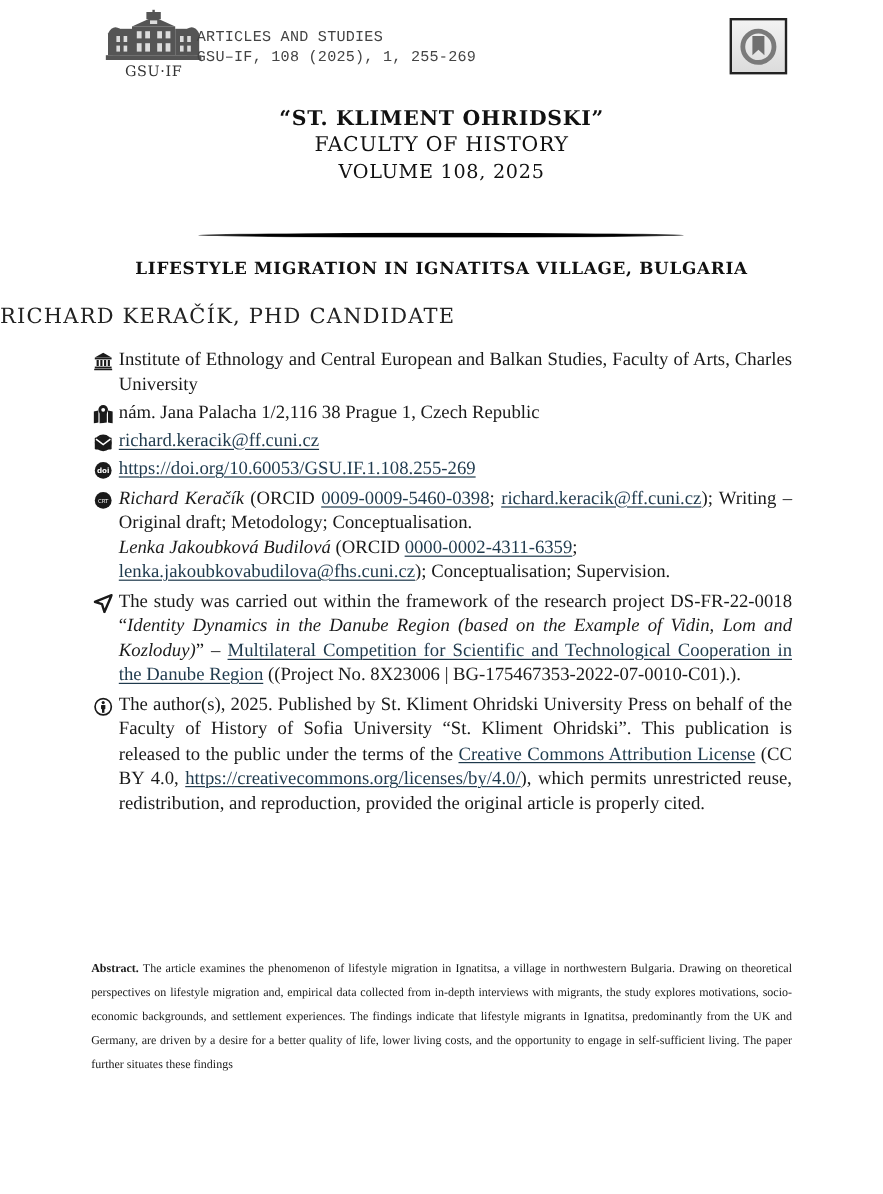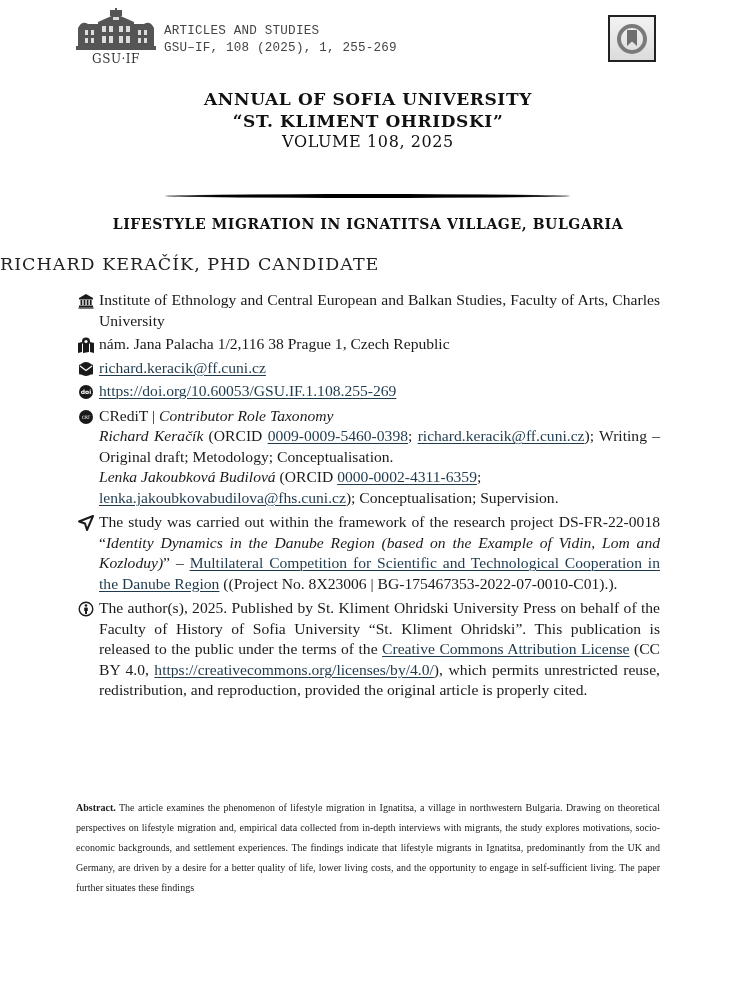--- a/index.html
+++ b/index.html
@@ -4,21 +4,21 @@
 <style>
   html, body { margin: 0; padding: 0; background: #ffffff; }
   body {
     width: 736px; height: 995px; position: relative; overflow: hidden;
     font-family: "Liberation Serif", "DejaVu Serif", serif;
     color: #1a1a1a;
   }
   a, .link { color: #1f3a4d; text-decoration: underline; text-underline-offset: 2px; text-decoration-thickness: 1px; }
 
   
-  .logo { position: absolute; left: 76px; top: 8px; width: 80px; height: 58px; }
+  .logo { position: absolute; left: 88px; top: 8px; width: 80px; height: 58px; }
   .logo svg { display: block; }
   .logo-text { position: absolute; left: 0; width: 80px; top: 44px; text-align: center;
     font-family: "DejaVu Serif", serif; font-size: 12px; letter-spacing: 0.5px; color: #333; }
   .series { position: absolute; left: 164px; top: 23px; font-family: Liberation Mono, monospace;
     font-size: 12.6px; line-height: 17px; color: #444; letter-spacing: 0.2px; }
   .bookmark-btn { position: absolute; left: 608px; top: 15px; width: 48px; height: 47px;
     border: 2px solid #222; box-sizing: border-box;
     background: linear-gradient(#f2f2f2, #dcdcdc); display: flex; align-items: center; justify-content: center; cursor: pointer; }
 
   .journal { position: absolute; left: 0; width: 736px; top: 88px; text-align: center;
@@ -92,22 +92,22 @@
 </div>
 
 <div class="bookmark-btn">
   <svg width="34" height="34" viewBox="0 0 34 34">
     <circle cx="17" cy="17" r="13" fill="none" stroke="#7a7a7a" stroke-width="4"></circle>
     <path d="M12 8 L22 8 L22 24 L17 19.5 L12 24 Z" fill="#6f6f6f"></path>
   </svg>
 </div>
 
 <div class="journal">
-  <div class="j1">ANNUAL OF SOFIA UNIVERSITY</div>
   <div class="j2">“ST. KLIMENT OHRIDSKI”</div>
+  <div class="j3">FACULTY OF HISTORY</div>
   <div class="j4">VOLUME 108, 2025</div>
 </div>
 
 <div class="rule"></div>
 
 <div class="title">LIFESTYLE MIGRATION IN IGNATITSA VILLAGE, BULGARIA</div>
 <div class="author">RICHARD KERAČÍK, PHD CANDIDATE</div>
 
 <div class="meta">
 
@@ -160,23 +160,20 @@
     <a class="link" href="#">https://doi.org/10.60053/GSU.IF.1.108.255-269</a>
   </div>
 
 
   <div class="meta-row gap-m">
     <svg class="ic" viewBox="0 0 16 16">
       <circle cx="8" cy="8" r="7" fill="#1a1a1a"></circle>
       <text x="8" y="9.8" text-anchor="middle" font-family="DejaVu Sans, sans-serif" font-size="4.5" fill="#fff">CRT</text>
     </svg>
     <div>
-      <span>CRediT | </span><span class="ital">Contributor Role Taxonomy</span>
-    </div>
-    <div>
       <span class="ital">Richard Keračík</span><span> (ORCID </span><a class="link" href="#">0009-0009-5460-0398</a><span>; </span><a class="link" href="#">richard.keracik@ff.cuni.cz</a><span>); Writing – Original draft; Metodology; Conceptualisation.</span>
     </div>
     <div>
       <span class="ital">Lenka Jakoubková Budilová</span><span> (ORCID </span><a class="link" href="#">0000-0002-4311-6359</a><span>;</span><br><a class="link" href="#">lenka.jakoubkovabudilova@fhs.cuni.cz</a><span>); Conceptualisation; Supervision.</span>
     </div>
   </div>
 
   <div class="meta-row gap-m">
     <svg class="ic" viewBox="0 0 16 16">
       <path d="M15 1 L1 6.5 L7 8.5 L9 15 Z" fill="none" stroke="#1a1a1a" stroke-width="2" stroke-linejoin="round"></path>

